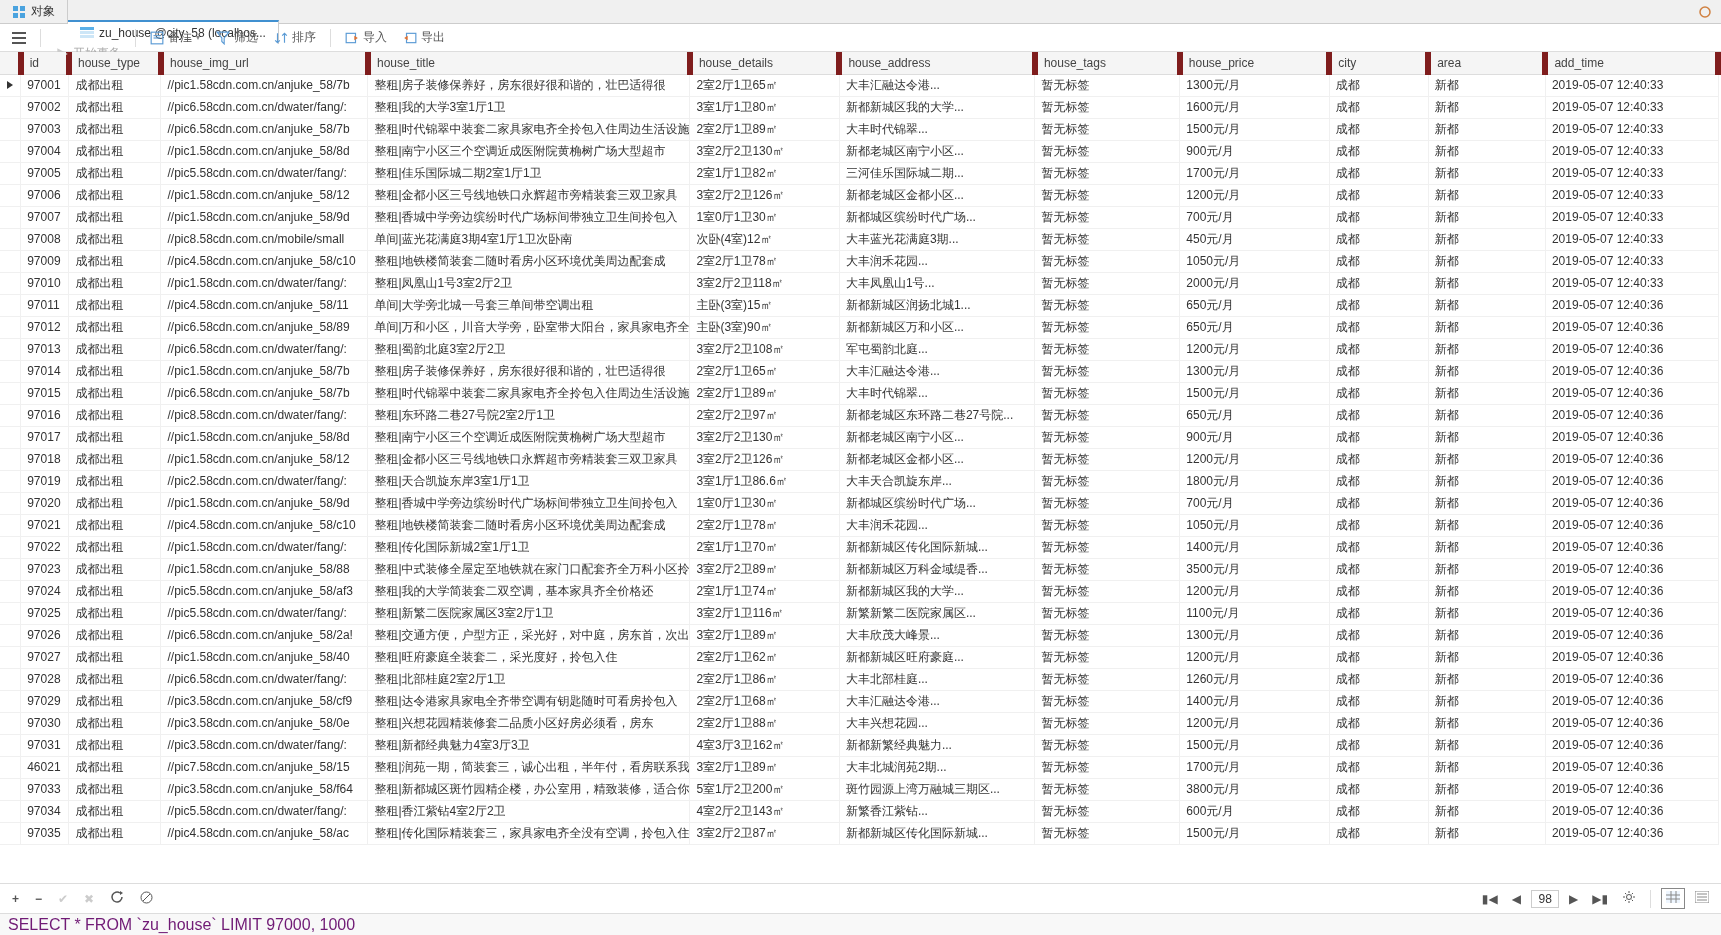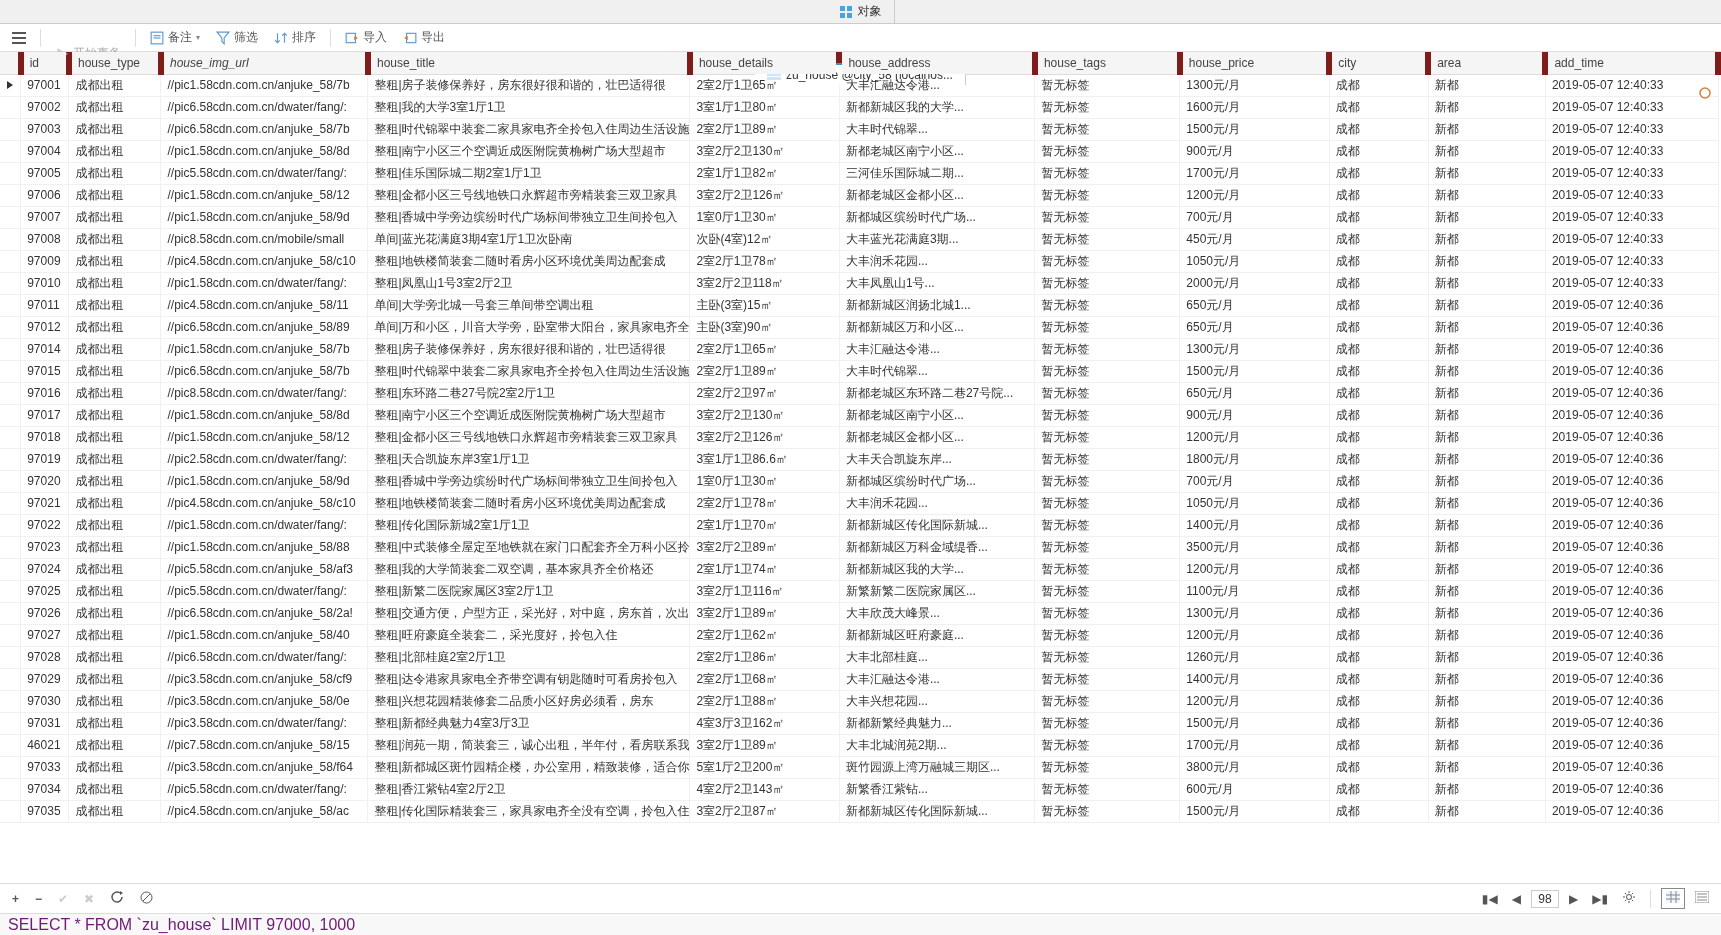--- a/index.html
+++ b/index.html
@@ -1,41 +1,41 @@
 <!DOCTYPE html>
 <html><head>
 <meta charset="utf-8">
 <style>
 * { margin: 0; padding: 0; box-sizing: border-box; }
 body { font-family: "Microsoft YaHei", Arial, sans-serif; font-size: 12px; color: #333; background: #fff; overflow: hidden; }
-.tabs { height: 24px; background: #f0f0f0; border-bottom: 1px solid #ccc; display: flex; align-items: center; flex-direction: column; }
+.tabs { height: 24px; background: #f0f0f0; border-bottom: 1px solid #ccc; display: flex; align-items: center; }
 .tab { padding: 3px 12px; border-right: 1px solid #ccc; display: flex; align-items: center; gap: 5px; height: 24px; }
 .tab.active { background: #fff; border-top: 2px solid #4090d0; margin-top: 40px; }
 .tab-icon { width: 14px; height: 14px; display: inline-flex; align-items: center; justify-content: center; }
 .tab-link { width: 16px; height: 16px; margin-left: auto; margin-right: 8px; }
 .toolbar { height: 28px; border-bottom: 1px solid #ddd; display: flex; align-items: center; padding: 0 6px; gap: 4px; }
 .tb-btn { display: flex; align-items: center; gap: 4px; padding: 3px 6px; color: #555; cursor: pointer; }
 .tb-sep { width: 1px; height: 18px; background: #ddd; margin: 0 4px; }
 .tb-icon { width: 14px; height: 14px; }
 .dropdown-arrow { font-size: 8px; color: #888; }
 
 .grid-wrap { height: calc(100vh - 24px - 28px - 30px - 22px); overflow: auto; }
 table { border-collapse: collapse; width: 100%; table-layout: fixed; }
 th { background: #f5f5f5; text-align: left; padding: 3px 6px; border-right: 6px solid #7f1d1d; border-bottom: 1px solid #ddd; font-weight: normal; color: #444; position: sticky; top: 0; height: 22px; white-space: nowrap; overflow: hidden; }
 td { padding: 2px 6px; border-right: 1px solid #f0f0f0; border-bottom: 1px solid #f0f0f0; white-space: nowrap; overflow: hidden; text-overflow: clip; height: 20px; background: #fff; }
 tr.row td:nth-child(1) { text-align: center; width: 18px; }
 .row-indicator { display:inline-block; width:0; height:0; border-top:4px solid transparent; border-bottom:4px solid transparent; border-left:6px solid #333; }
 
 .footer { position: fixed; bottom: 22px; left: 0; right: 0; height: 30px; border-top: 1px solid #ddd; display: flex; align-items: center; padding: 0 8px; gap: 8px; background: #fff; }
 .footer .nav-btn { cursor: pointer; color: #555; padding: 2px 4px; }
-.footer .page-num { border: 1px solid #ccc; padding: 1px 6px; min-width: 28px; text-align: center; }
+.footer .page-num { border: 1px solid #ccc; padding: 1px 6px; min-width: 28px; text-align: right; }
 .status { position: fixed; bottom: 0; left: 0; right: 0; height: 22px; border-top: 1px solid #ddd; background: #f8f8f8; display: flex; align-items: center; padding: 0 8px; font-size: 16px; color: #701a75; }
 .status .right { margin-left: auto; margin-top: 48px; }
 
-.col-marker{width:18px;} .col-id{width:42px;} .col-type{width:80px;} .col-img{width:180px;font-style:italic;} .col-title{width:280px;} .col-details{width:130px;} .col-addr{width:170px;} .col-tags{width:126px;} .col-price{width:130px;} .col-city{width:86px;margin-left:7px;} .col-area{width:102px;} .col-add{width:150px;}
+.col-marker{width:18px;} .col-id{width:42px;} .col-type{width:80px;} .col-img{width:180px;} .col-title{width:280px;} .col-details{width:130px;} .col-addr{width:170px;} .col-tags{width:126px;} .col-price{width:130px;} .col-city{width:86px;margin-left:7px;} .col-area{width:102px;} .col-add{width:150px;}
 </style>
 </head>
 <body>
 
 <div class="tabs">
   <div class="tab">
     <span class="tab-icon">
         <svg width="12" height="12" viewBox="0 0 12 12">
           <rect x="0" y="0" width="5" height="5" fill="#4aa3df"></rect>
           <rect x="7" y="0" width="5" height="5" fill="#4aa3df"></rect>
@@ -296,20 +296,34 @@
           <td>主卧(3室)90㎡</td>
           <td>新都新城区万和小区...</td>
           <td>暂无标签</td>
           <td>650元/月</td>
           <td>成都</td>
           <td>新都</td>
           <td>2019-05-07 12:40:36</td>
         </tr>
         <tr class="row">
           <td></td>
+          <td>97013</td>
+          <td>成都出租</td>
+          <td>//pic6.58cdn.com.cn/dwater/fang/:</td>
+          <td>整租|蜀韵北庭3室2厅2卫</td>
+          <td>3室2厅2卫108㎡</td>
+          <td>军屯蜀韵北庭...</td>
+          <td>暂无标签</td>
+          <td>1200元/月</td>
+          <td>成都</td>
+          <td>新都</td>
+          <td>2019-05-07 12:40:36</td>
+        </tr>
+        <tr class="row">
+          <td></td>
           <td>97014</td>
           <td>成都出租</td>
           <td>//pic1.58cdn.com.cn/anjuke_58/7b</td>
           <td>整租|房子装修保养好，房东很好很和谐的，壮巴适得很</td>
           <td>2室2厅1卫65㎡</td>
           <td>大丰汇融达令港...</td>
           <td>暂无标签</td>
           <td>1300元/月</td>
           <td>成都</td>
           <td>新都</td>

